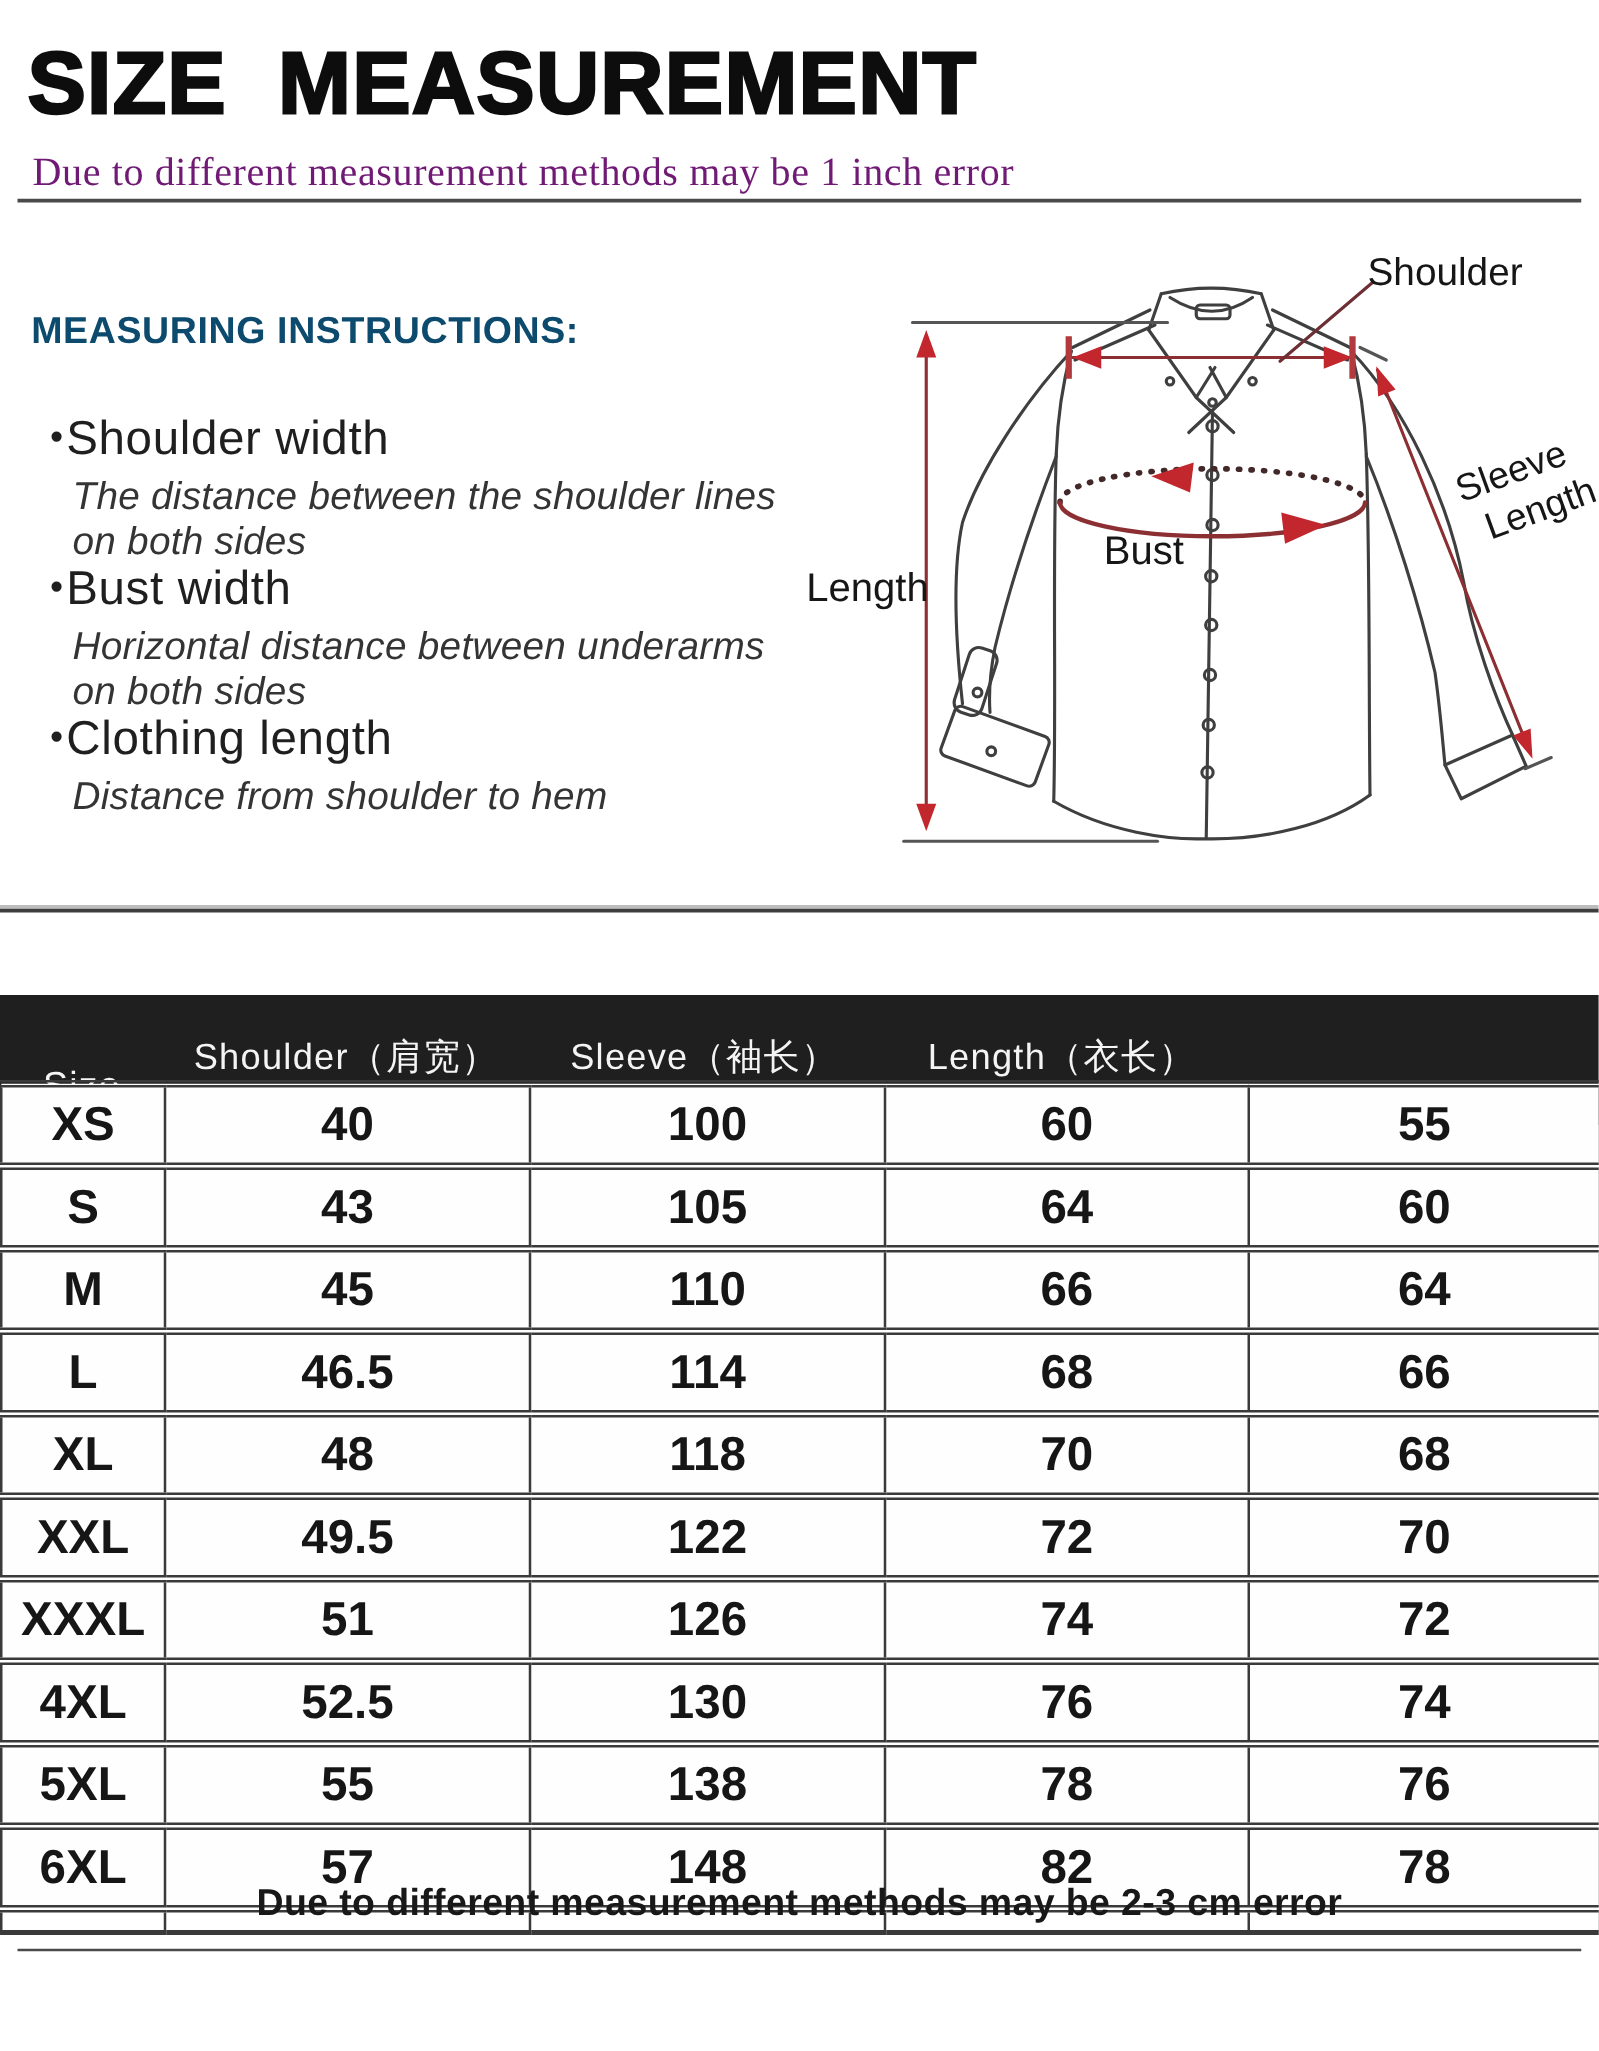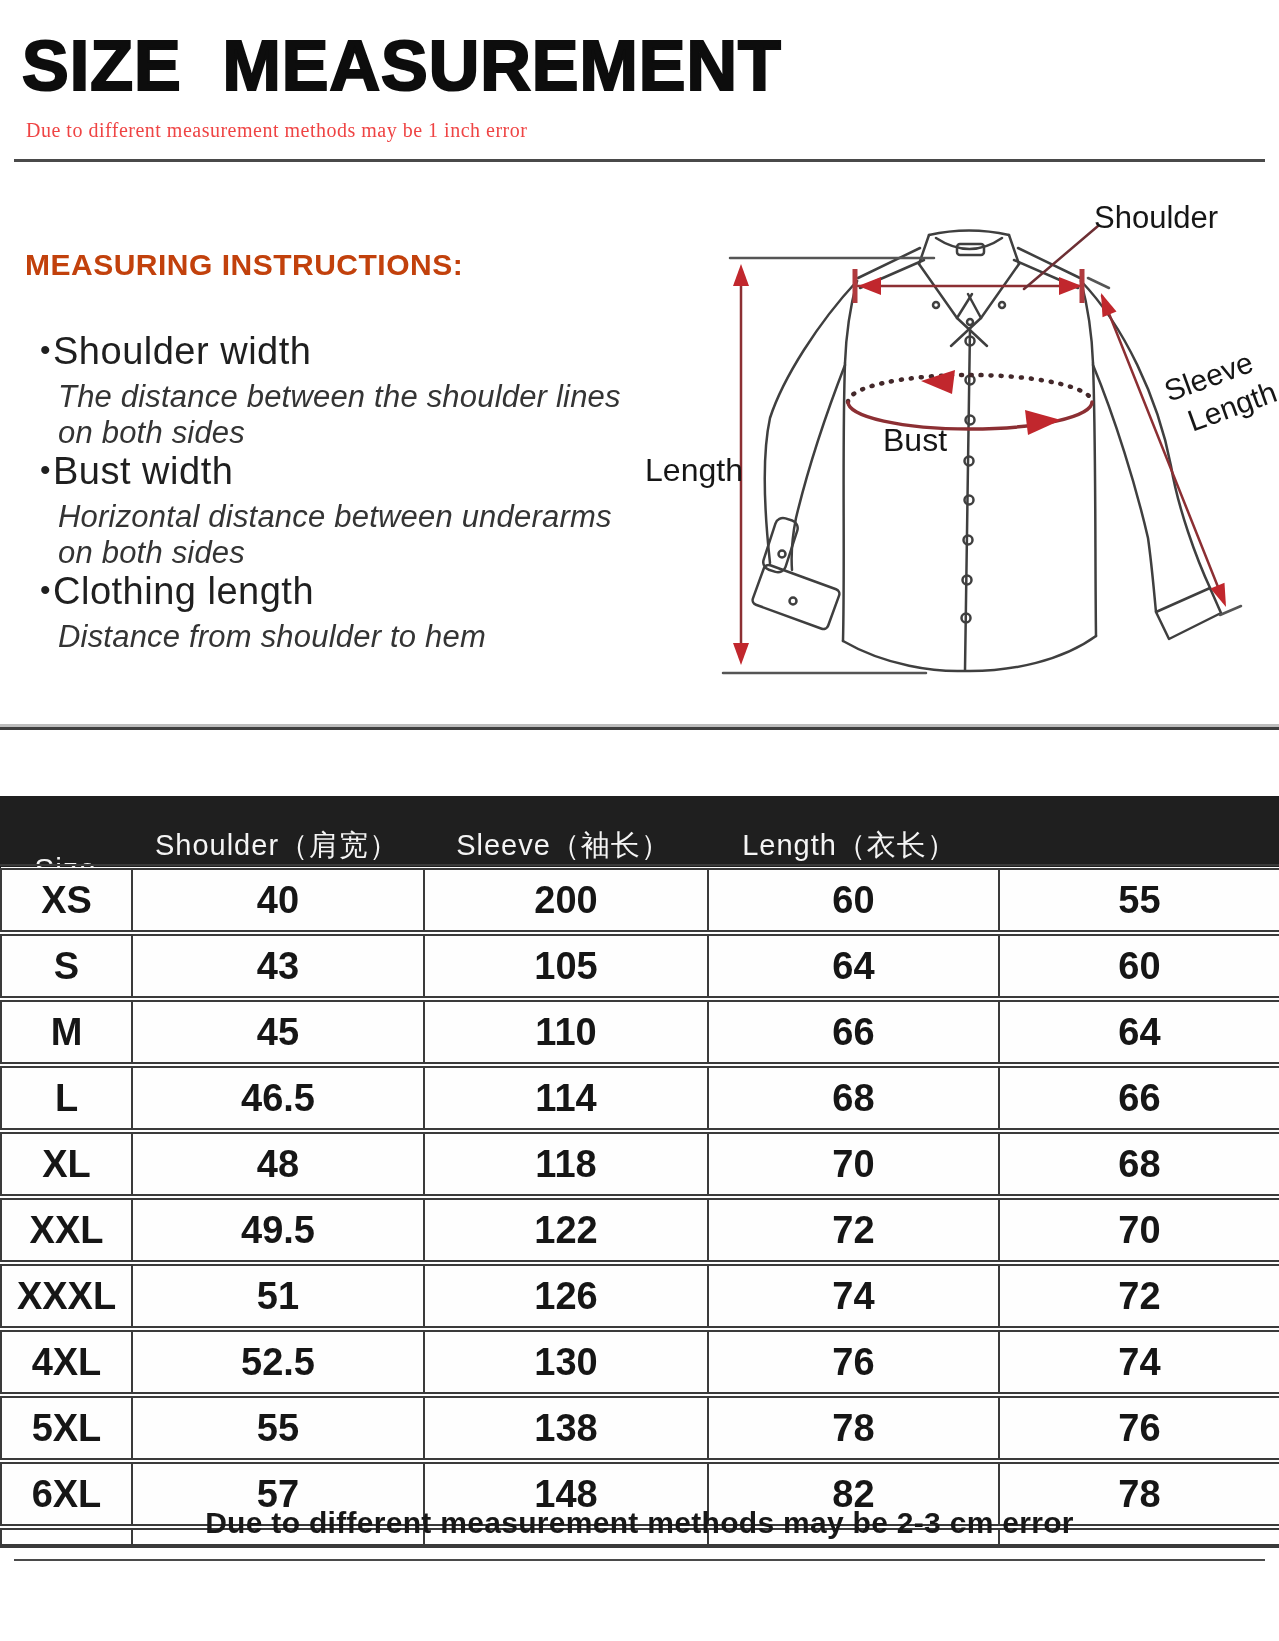--- a/index.html
+++ b/index.html
@@ -7,25 +7,25 @@
     width:1279px;height:1641px;position:relative;background:#ffffff;
     font-family:"Liberation Sans",sans-serif;color:#111;overflow:hidden;
   }
   
   .title{
     position:absolute;left:22px;top:26px;font-size:70px;font-weight:bold;
     letter-spacing:1px;color:#0d0d0d;-webkit-text-stroke:2.2px #0d0d0d;white-space:pre;
   }
   .subtitle{
     position:absolute;left:26px;top:119px;font-family:"Liberation Serif",serif;
-    font-size:20px;color:#ef4444;letter-spacing:0.5px;
+    font-size:32px;color:#701a75;letter-spacing:0.5px;
   }
   .rule-top{position:absolute;left:14px;right:14px;top:159px;height:3px;background:#4a4a4a;}
   
-  .instr-heading{position:absolute;left:25px;top:248px;font-size:30px;font-weight:bold;color:#c2410c;letter-spacing:0.5px;}
+  .instr-heading{position:absolute;left:25px;top:248px;font-size:30px;font-weight:bold;color:#0c4a6e;letter-spacing:0.5px;}
   .instr-item{position:absolute;left:40px;width:600px;}
   .instr-term{font-size:38px;font-weight:400;color:#1f1f1f;letter-spacing:0.5px;}
   .instr-term .bullet{font-size:30px;vertical-align:4px;margin-right:2px;}
   .instr-desc{font-size:31px;color:#343434;margin-top:6px;margin-left:18px;letter-spacing:0.2px;font-style:italic;}
   .item-0{top:330px;} .item-1{top:450px;} .item-2{top:570px;}
   
   .diagram{position:absolute;left:618px;top:168px;width:662px;height:526px;}
   .diagram svg{display:block;width:100%;height:100%;}
   .dlabel{font-family:"Liberation Sans",sans-serif;fill:#161616;}
   
@@ -191,21 +191,21 @@
     <col style="width:131px">
       <col style="width:292px">
       <col style="width:284px">
       <col style="width:291px">
       <col style="width:281px">
   </colgroup>
   <tbody>
       <tr>
         <td>XS</td>
         <td>40</td>
-        <td>200</td>
+        <td>100</td>
         <td>60</td>
         <td>55</td>
       </tr>
       <tr>
         <td>S</td>
         <td>43</td>
         <td>105</td>
         <td>64</td>
         <td>60</td>
       </tr>

